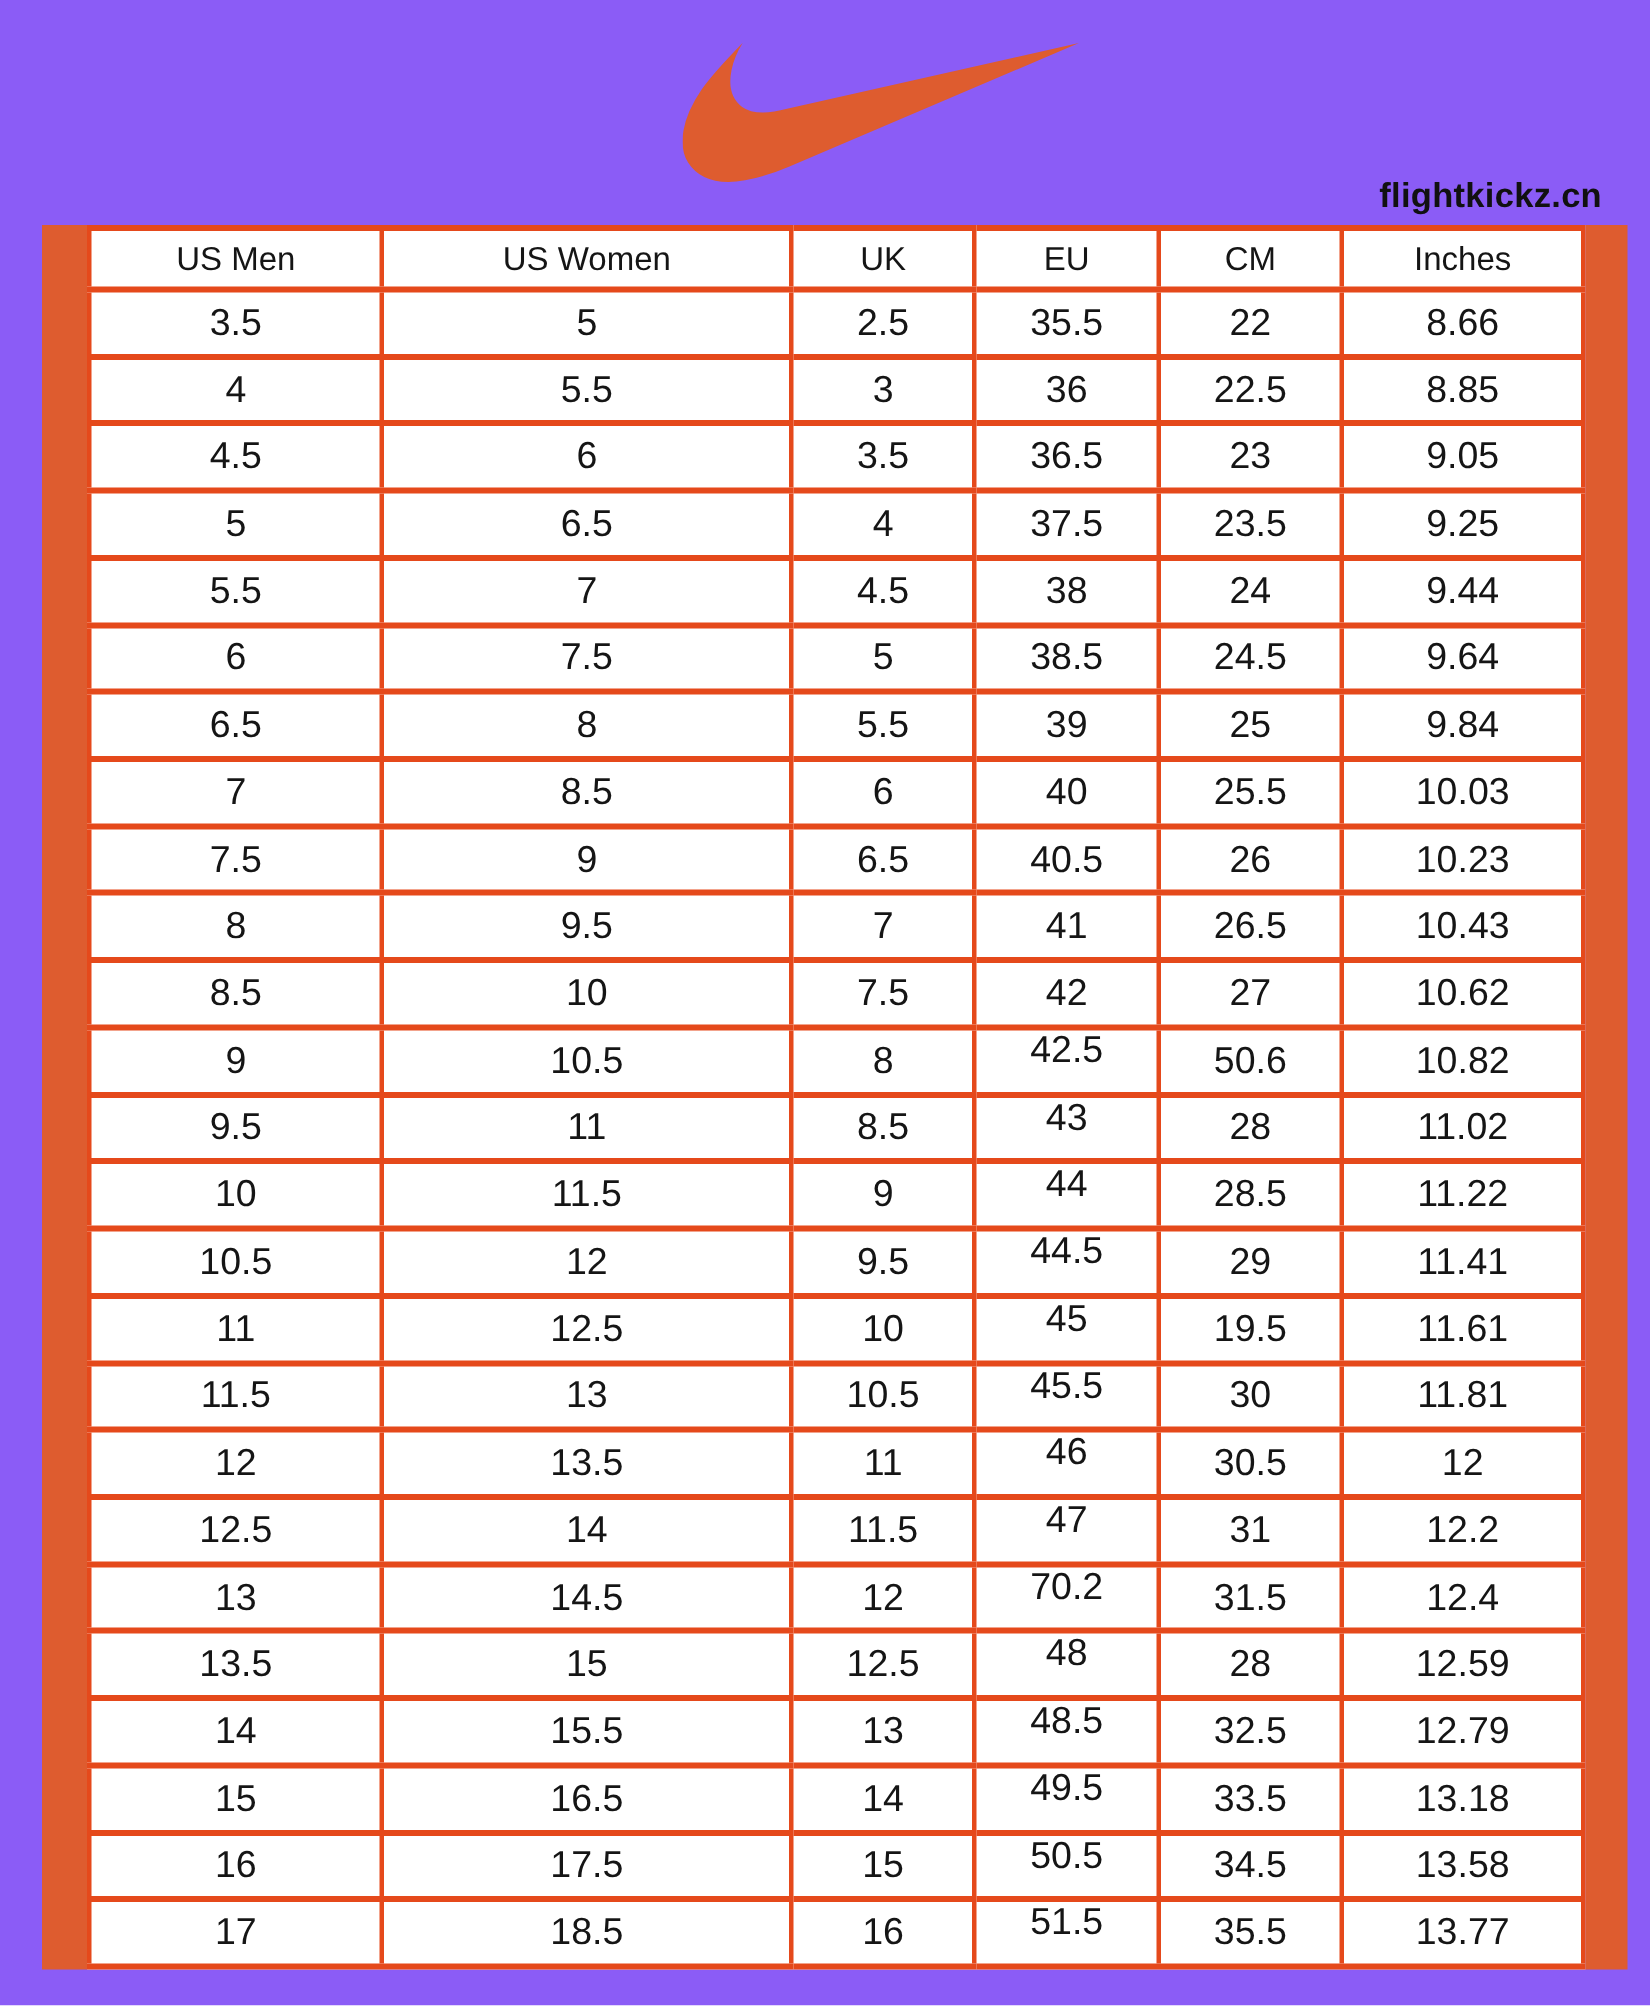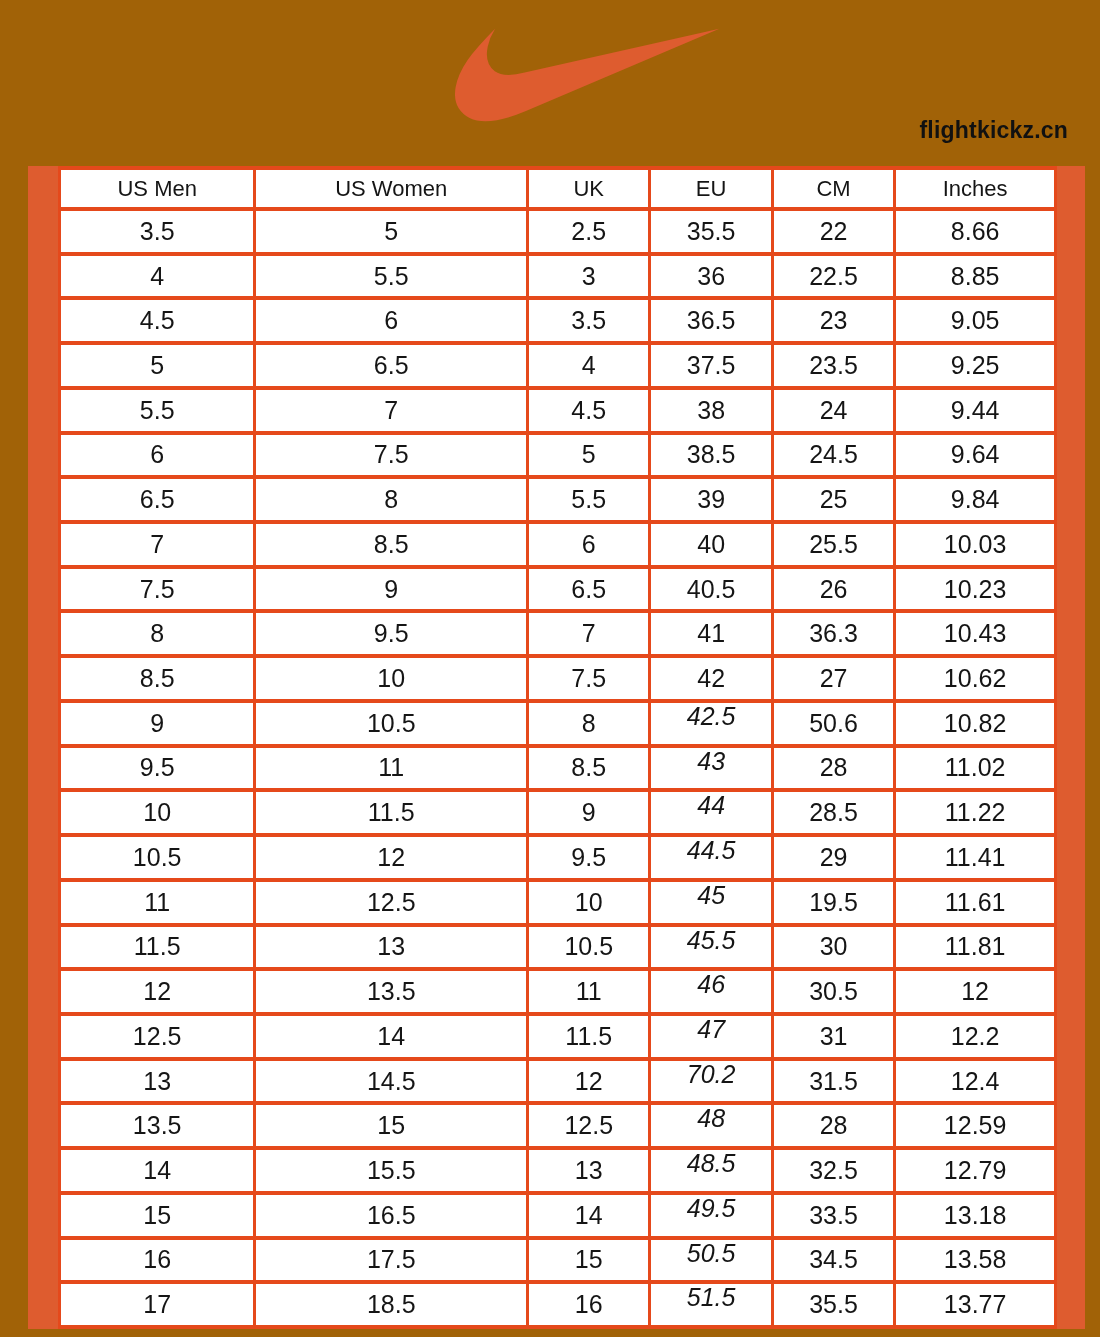--- a/index.html
+++ b/index.html
@@ -6,21 +6,21 @@
     margin: 0;
     padding: 0;
     background: #ffffff;
     font-family: "Liberation Sans", sans-serif;
     color: #1a1a1a;
   }
   .page {
     position: relative;
     width: 1100px;
     height: 1337px;
-    background: #a16207;
+    background: #8b5cf6;
     overflow: hidden;
   }
   .header {
     position: relative;
     height: 150px;
   }
   .swoosh {
     position: absolute;
     left: 455px;
     top: 13px;
@@ -37,21 +37,20 @@
     color: #111111;
   }
   .table-wrap {
     position: absolute;
     left: 28px;
     top: 150px;
     width: 1057px;
     height: 1163px;
     display: flex;
     align-items: stretch;
-    margin-top: 16px;
   }
   .strip {
     background: #DE5C2F;
   }
   .strip.left  { width: 30px; }
   .strip.right { width: 28px; }
   table.size-table {
     flex: 1;
     border-collapse: collapse;
     table-layout: fixed;
@@ -77,21 +76,20 @@
   table.size-table td {
     height: 35px;
     font-size: 25px;
     font-weight: 400;
     color: #151515;
   }
   table.size-table td.eu-raised {
     vertical-align: top;
     padding-top: 0px;
     line-height: 1.1;
-    font-style: italic;
   }
 </style>
 </head>
 <body>
 
 <div class="page">
 
   <div class="header">
     <svg class="swoosh" viewBox="0 0 69 32" xmlns="http://www.w3.org/2000/svg" aria-hidden="true">
       <path fill="#DE5C2F" d="M68.56 4L18.4 25.36Q12.16 28 7.92 28q-4.8 0-6.96-3.36-1.36-2.16-.8-5.48t3.12-7.08q2.16-3.04 7.12-8.08-1.44 2.32-1.92 4.64-.88 4.4 1.84 6.4 1.28.96 3.6.96 1.84 0 4.16-.64L68.56 4z"></path>
@@ -184,21 +182,21 @@
             <td>6.5</td>
             <td>40.5</td>
             <td>26</td>
             <td>10.23</td>
           </tr>
           <tr>
             <td>8</td>
             <td>9.5</td>
             <td>7</td>
             <td>41</td>
-            <td>36.3</td>
+            <td>26.5</td>
             <td>10.43</td>
           </tr>
           <tr>
             <td>8.5</td>
             <td>10</td>
             <td>7.5</td>
             <td>42</td>
             <td>27</td>
             <td>10.62</td>
           </tr>

